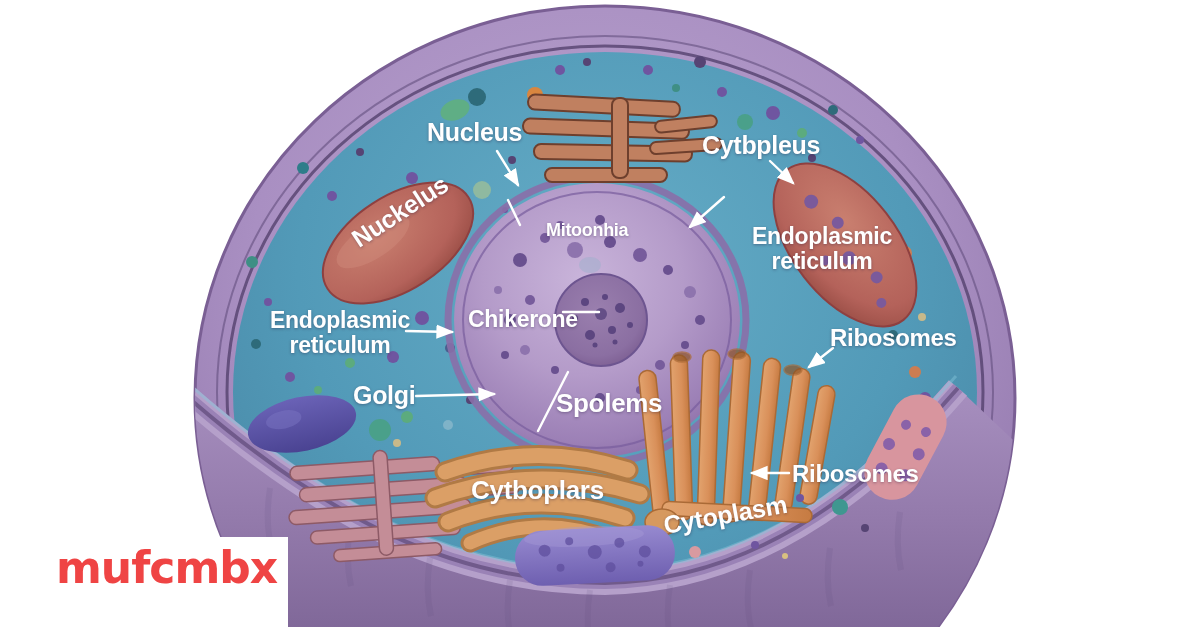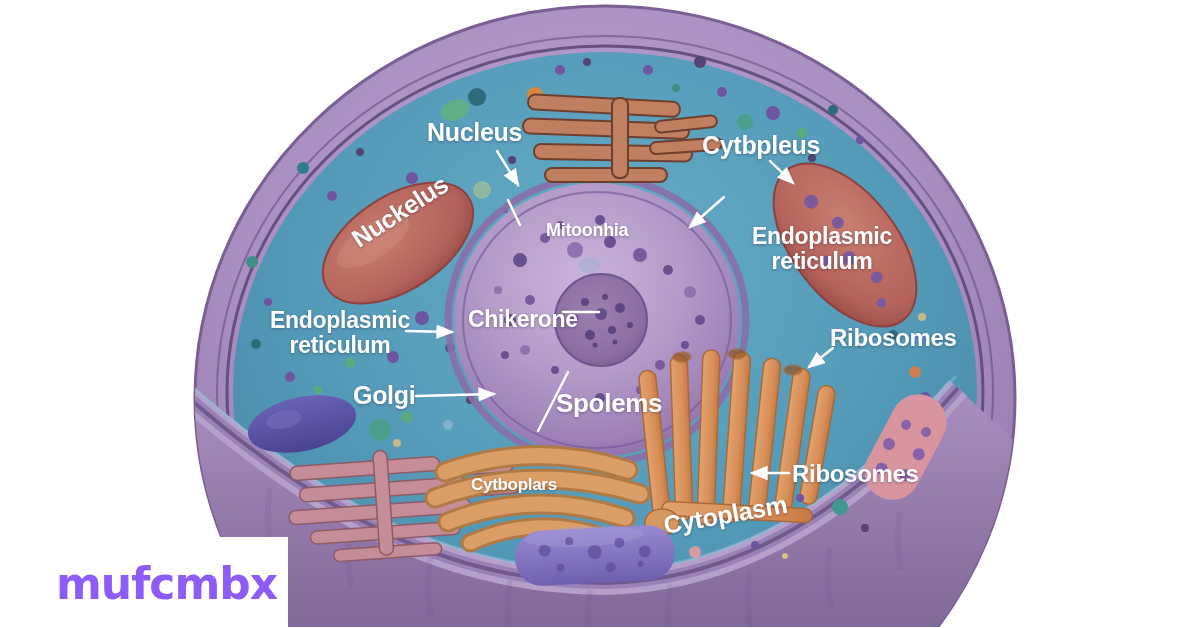--- a/index.html
+++ b/index.html
@@ -3,22 +3,22 @@
 <meta charset="utf-8">
 <style>
   html,body{margin:0;padding:0;background:#ffffff;}
   .stage{position:relative;width:1200px;height:627px;overflow:hidden;background:#ffffff;
          font-family:"Liberation Sans", sans-serif;}
   .cell-svg{position:absolute;left:0;top:0;}
   .lbl{position:absolute;color:#ffffff;font-weight:700;letter-spacing:-0.3px;white-space:nowrap;
        text-shadow:0 1px 3px rgba(40,25,60,.38);line-height:1.08;}
   .lbl.center{text-align:center;}
   .watermark-box{position:absolute;left:0;top:537px;width:288px;height:91px;background:#ffffff;}
-  .watermark-text{position:absolute;left:56px;top:21px;font-size:44px;font-weight:700;
-       color:#8b5cf6;letter-spacing:-1px;font-family:"DejaVu Sans", sans-serif;}
+  .watermark-text{position:absolute;left:56px;top:5px;font-size:44px;font-weight:700;
+       color:#ef4444;letter-spacing:-1px;font-family:"DejaVu Sans", sans-serif;}
 </style>
 </head>
 <body>
 
 <div class="stage">
 
 <svg class="cell-svg" width="1200" height="628" viewBox="0 0 1200 628">
   <defs>
     <radialGradient id="g_outer" cx="48%" cy="35%" r="75%">
       <stop offset="0%" stop-color="#bba7cf"></stop>
@@ -324,21 +324,21 @@
 </div>
 <div class="lbl" style="left:546px;top:221px;font-size:18px;">Mitoonhia</div>
 <div class="lbl" style="left:468px;top:297px;font-size:23px;margin-top:10px;">Chikerone</div>
 <div class="lbl center" style="left:270px;top:308px;width:140px;font-size:23px;">
   <span>Endoplasmic</span><br>
   <span>reticulum</span>
 </div>
 <div class="lbl" style="left:830px;top:325px;font-size:24px;">Ribosomes</div>
 <div class="lbl" style="left:353px;top:382px;font-size:25px;">Golgi</div>
 <div class="lbl" style="left:556px;top:389px;font-size:26px;">Spolems</div>
-<div class="lbl" style="left:471px;top:476px;font-size:17px;text-align:center;">Cytboplars</div>
+<div class="lbl" style="left:471px;top:476px;font-size:26px;text-align:center;">Cytboplars</div>
 <div class="lbl" style="left:792px;top:461px;font-size:24px;">Ribosomes</div>
 <div class="lbl" style="left:666px;top:512px;font-size:25px;transform:rotate(-10deg);transform-origin:left bottom;">Cytoplasm</div>
 
 <div class="watermark-box">
   <div class="watermark-text">mufcmbx</div>
 </div>
 
 </div>
 
 </body></html>

